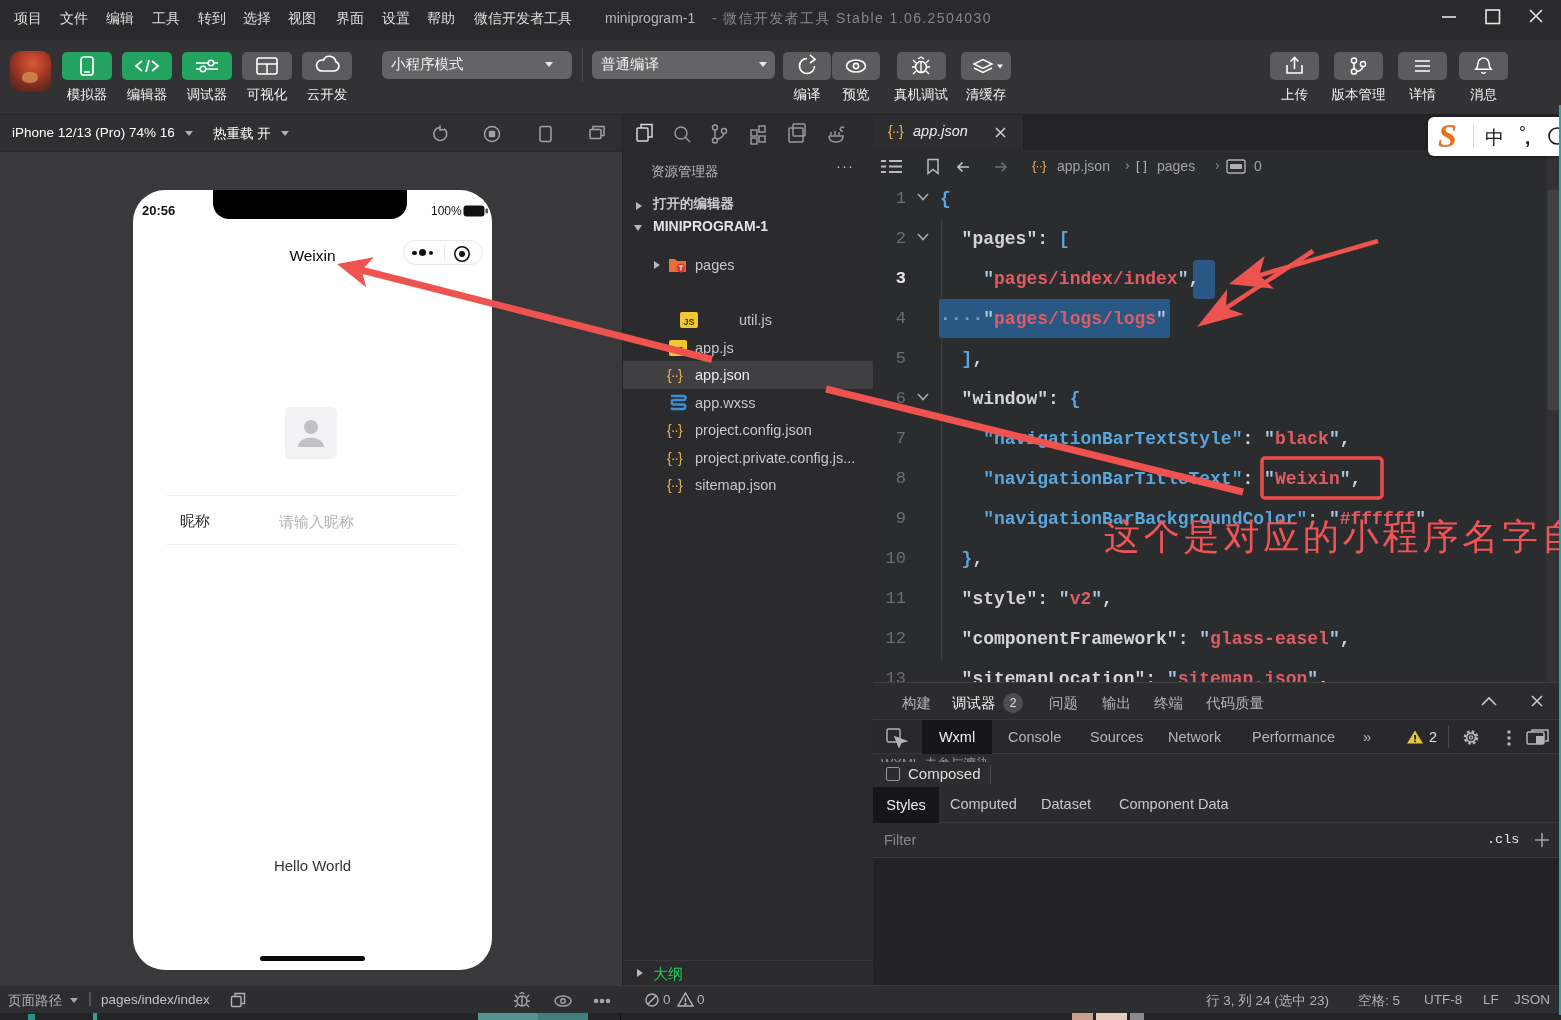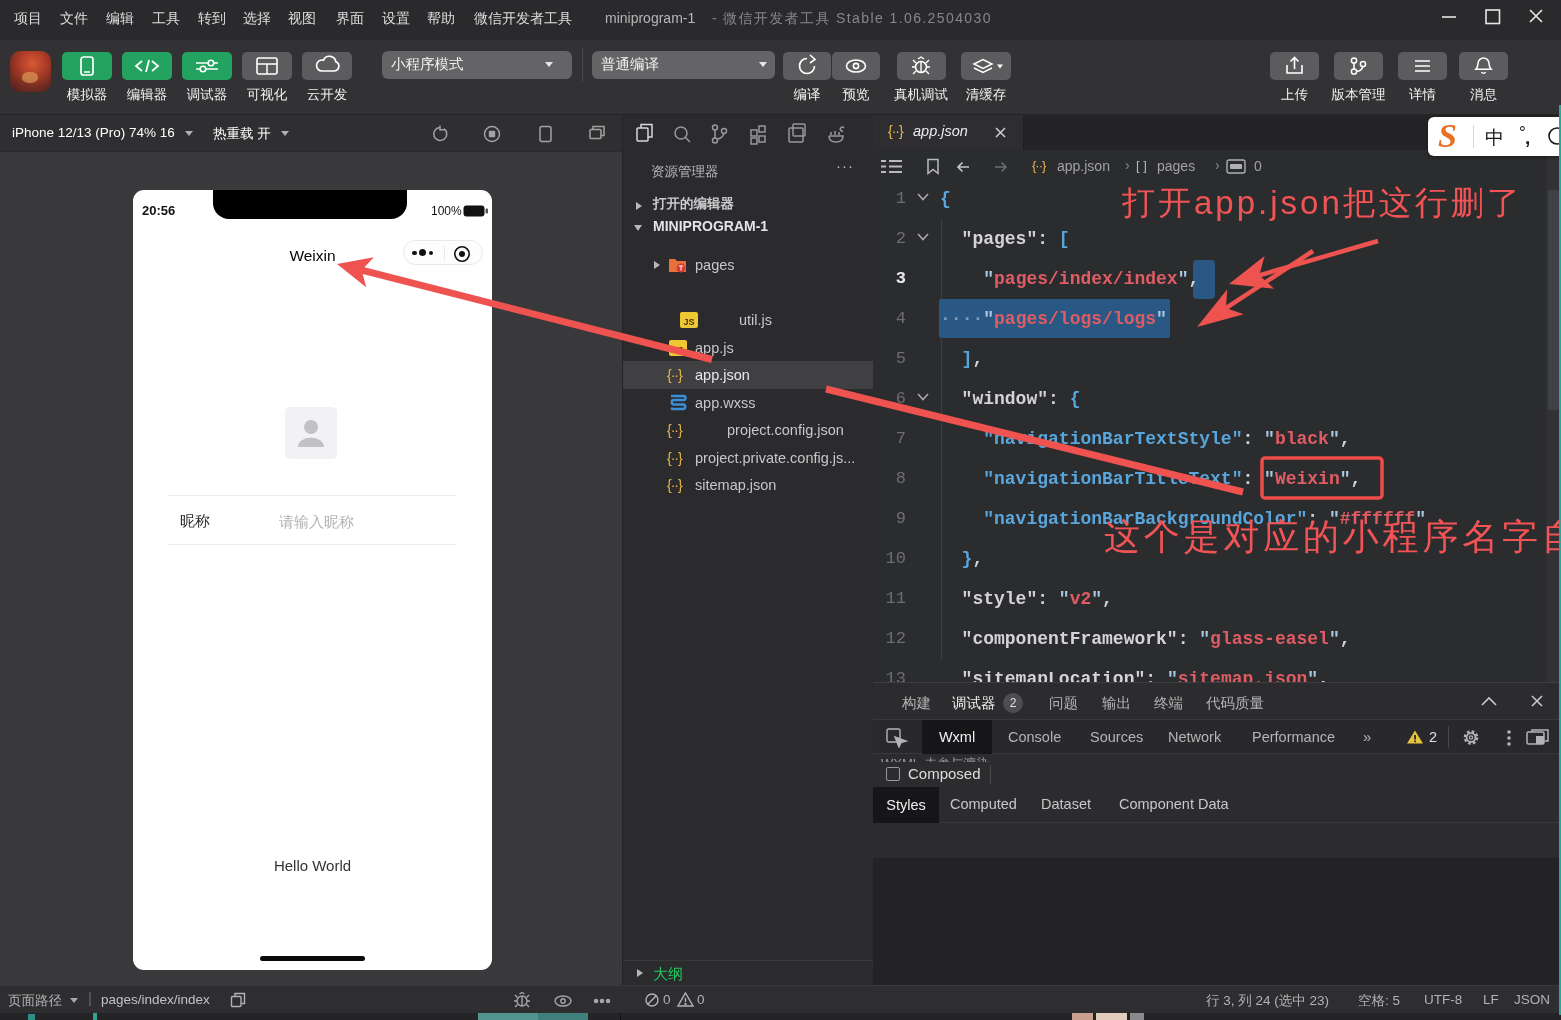--- a/index.html
+++ b/index.html
@@ -9,21 +9,21 @@
 
 #toolbar{left:0;top:40px;width:1561px;height:75px;background:#323234;border-bottom:1px solid #242426}
 .tbtn{position:absolute;top:12px;height:28px;border-radius:5px;background:#5c5c5e}
 .tbtn.g{background:#23a35f}
 .tlbl{position:absolute;top:46px;height:16px;color:#f2f2f2;font-size:13.5px;text-align:center;white-space:nowrap}
 .drop{position:absolute;top:11px;height:28px;border-radius:6px;background:#646466;color:#f0f0f0;font-size:14.5px;line-height:27px;padding-left:9px}
 .caret{position:absolute;width:0;height:0;border-left:4.5px solid transparent;border-right:4.5px solid transparent;border-top:5.5px solid #e8e8e8}
 
 #simcol{left:0;top:115px;width:622px;height:870px;background:#39393b}
 #simbar{left:0;top:0;width:622px;height:37px;background:#2f2f31;border-bottom:1px solid #2a2a2c;color:#ffffff;font-size:13.5px}
-#phone{left:133px;top:75px;width:359px;height:780px;background:#fff;border-radius:11px;overflow:hidden}
+#phone{left:133px;top:75px;width:359px;height:780px;background:#fff;border-radius:32px;overflow:hidden}
 
 #expl{left:622px;top:115px;width:251px;height:870px;background:#2b2b2d;border-left:1px solid #242426;color:#c7c7c9;font-size:14.5px}
 .trow{position:absolute;left:0;width:251px;height:28px;line-height:28px;white-space:nowrap;overflow:hidden}
 .fcaret{position:absolute;width:0;height:0}
 .fc-r{border-top:4.5px solid transparent;border-bottom:4.5px solid transparent;border-left:6px solid #b8b8ba}
 .fc-d{border-left:4.5px solid transparent;border-right:4.5px solid transparent;border-top:6px solid #b8b8ba}
 
 #edcol{left:873px;top:115px;width:688px;height:870px;background:#2b2c2e}
 #tabbar{left:0;top:0;width:688px;height:35px;background:#242426}
 #crumb{left:0;top:35px;width:688px;height:33px;background:#2b2c2e;color:#a2a2a4;font-size:14px}
@@ -215,21 +215,21 @@
         <text x="9" y="12.5" font-size="9" font-weight="bold" text-anchor="middle" fill="#4a3b00" font-family="Liberation Sans">JS</text>
       </svg><span style="margin-left:116px">util.js</span></div>
  <div class="trow" style="top:219px"><svg class="abs" style="left:46px;top:6px" width="18" height="16">
         <rect width="18" height="16" rx="2" fill="#efc732"></rect>
         <text x="9" y="12.5" font-size="9" font-weight="bold" text-anchor="middle" fill="#4a3b00" font-family="Liberation Sans">JS</text>
       </svg><span style="margin-left:72px">app.js</span></div>
  <div class="trow" style="top:246px;background:#404042;width:251px"><span class="abs" style="left:44px;top:0;color:#e9b64d;font-size:14px;letter-spacing:-1px">{··}</span><span style="margin-left:72px;color:#e8e8ea">app.json</span></div>
  <div class="trow" style="top:274px"><svg class="abs" style="left:45px;top:5px" width="19" height="17">
         <path d="M3 2 h13 a2 2 0 0 1 -1 4 h-9 a2.2 2.2 0 0 0 0 4.5 h9 a2.2 2.2 0 0 1 0 4.5 h-10 a4 4 0 0 1 -2 -1" fill="none" stroke="#3b8fd8" stroke-width="2.4"></path>
       </svg><span style="margin-left:72px">app.wxss</span></div>
- <div class="trow" style="top:301px"><span class="abs" style="left:44px;top:0;color:#e9b64d;font-size:14px;letter-spacing:-1px">{··}</span><span style="margin-left:104px">project.config.json</span></div>
+ <div class="trow" style="top:301px"><span class="abs" style="left:44px;top:0;color:#e9b64d;font-size:14px;letter-spacing:-1px">{··}</span><span style="margin-left:72px">project.config.json</span></div>
  <div class="trow" style="top:329px"><span class="abs" style="left:44px;top:0;color:#e9b64d;font-size:14px;letter-spacing:-1px">{··}</span><span style="margin-left:72px">project.private.config.js...</span></div>
  <div class="trow" style="top:356px"><span class="abs" style="left:44px;top:0;color:#e9b64d;font-size:14px;letter-spacing:-1px">{··}</span><span style="margin-left:72px">sitemap.json</span></div>
  <div class="abs" style="left:0;top:845px;width:251px;height:25px;border-top:1px solid #3a3a3c">
   <span class="fcaret fc-r" style="left:14px;top:8px"></span>
       <span class="abs" style="left:30px;top:4px;font-size:15px;color:#22c55e">大纲</span>
  </div>
 </div>
 <div class="abs" id="edcol">
  <div class="abs" id="tabbar">
   <div class="abs" style="left:0;top:0;width:151px;height:35px;background:#2e2e30;border-right:1px solid #202022">
@@ -351,20 +351,27 @@
         <span style="position:absolute;top:0">WXML-未参与渡染</span>
       </div>
   <div class="abs" style="left:13px;top:84px;width:14px;height:14px;border:1.4px solid #98989a;border-radius:2px;background:transparent"></div>
   <span class="abs" style="left:35px;top:82px;color:#dededf;font-size:15px">Composed</span>
   <div class="abs" style="left:117px;top:82px;width:1px;height:19px;background:#4a4a4c"></div>
   <div class="abs" style="left:0;top:104px;width:688px;height:36px;border-bottom:1px solid #39393b">
    <div class="abs" style="left:0;top:0;width:66px;height:36px;background:#161618;color:#f0f0f2;font-size:14.5px;text-align:center;line-height:36px">Styles</div>
    <span class="ptab" style="left:77px;top:9px;color:#c8c8ca">Computed</span>
    <span class="ptab" style="left:168px;top:9px;color:#c8c8ca">Dataset</span>
    <span class="ptab" style="left:246px;top:9px;color:#c8c8ca">Component Data</span>
+  </div>
+  <div class="abs" style="left:0;top:140px;width:688px;height:35px;border-bottom:1px solid #39393b">
+   <span class="abs" style="left:11px;top:9px;color:#88888a;font-size:14.5px">Filter</span>
+   <span class="abs" style="left:614px;top:9px;color:#e6e6e8;font-size:13.5px;font-family:'Liberation Mono',monospace">.cls</span>
+   <svg class="abs" style="left:661px;top:9px" width="16" height="16" stroke="#a0a0a2" stroke-width="1.6">
+          <path d="M8 1 V15 M1 8 H15"></path>
+        </svg>
   </div>
   <div class="abs" style="left:0;top:175px;width:688px;height:128px;background:#232325"></div>
  </div>
  <div class="abs" style="left:673px;top:35px;width:15px;height:532px;background:#323234">
       <div style="position:absolute;left:2px;top:40px;width:11px;height:220px;background:#404144"></div>
     </div>
 </div>
 <div class="abs" id="status">
  <span class="abs" style="left:8px;top:6px">页面路径</span>
  <span class="caret" style="left:70px;top:12px;border-top-color:#a8a8aa;border-left-width:4px;border-right-width:4px;border-top-width:5px"></span>
@@ -425,16 +432,15 @@
  <svg class="abs" style="left:0;top:0" width="1561" height="1020">
   <line x1="1243" y1="492" x2="826" y2="389" stroke="#ee534f" stroke-width="7"></line>
       <line x1="712" y1="359.5" x2="361.7" y2="270.2" stroke="#ee534f" stroke-width="7"></line>
   <polygon points="337.0,264.0 373.8,257.3 361.7,270.2 366.2,287.3" fill="#ee534f"></polygon>
   <line x1="1378" y1="241" x2="1259.3" y2="275.3" stroke="#ee534f" stroke-width="4.5"></line>
   <polygon points="1229.0,284.0 1264.6,256.0 1259.3,275.3 1274.1,288.7" fill="#ee534f"></polygon>
   <line x1="1313" y1="251" x2="1225.9" y2="308.1" stroke="#ee534f" stroke-width="4.5"></line>
   <polygon points="1197.0,327.0 1227.3,289.2 1225.9,308.1 1243.7,314.3" fill="#ee534f"></polygon>
   <rect x="1262" y="458" width="120" height="40" rx="3" fill="none" stroke="#ee4b4b" stroke-width="3.5"></rect>
  </svg>
- <span class="red" style="left:1122px;top:181px;font-size:33px;letter-spacing:3px">打开app.json把这行删了</span>
  <span class="red" style="left:1104px;top:513px;font-size:36px;letter-spacing:3.8px">这个是对应的小程序名字自己改</span>
  <div class="abs" style="left:1559px;top:105px;width:2px;height:910px;background:#2aa79b"></div>
 </div>
 
 </body></html>

